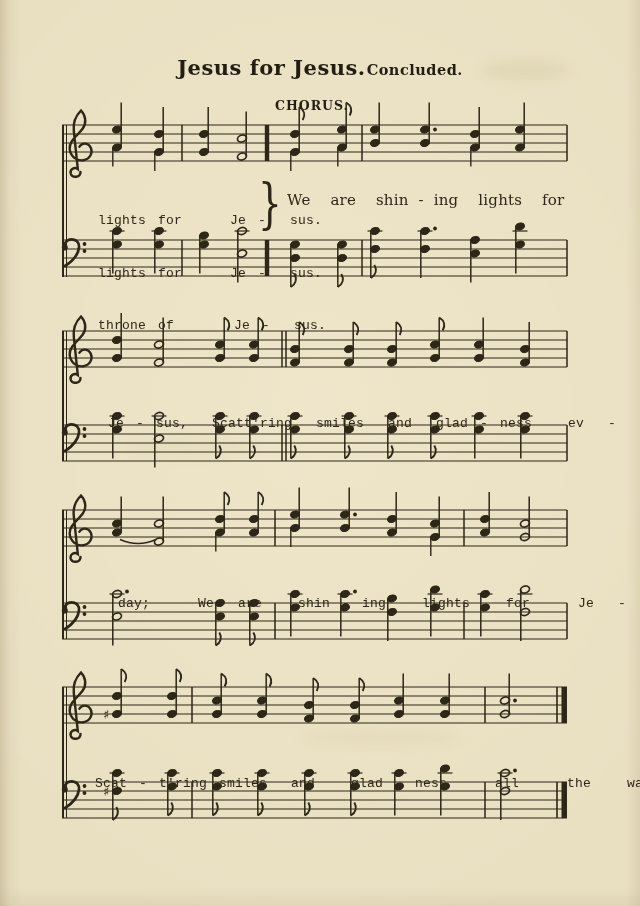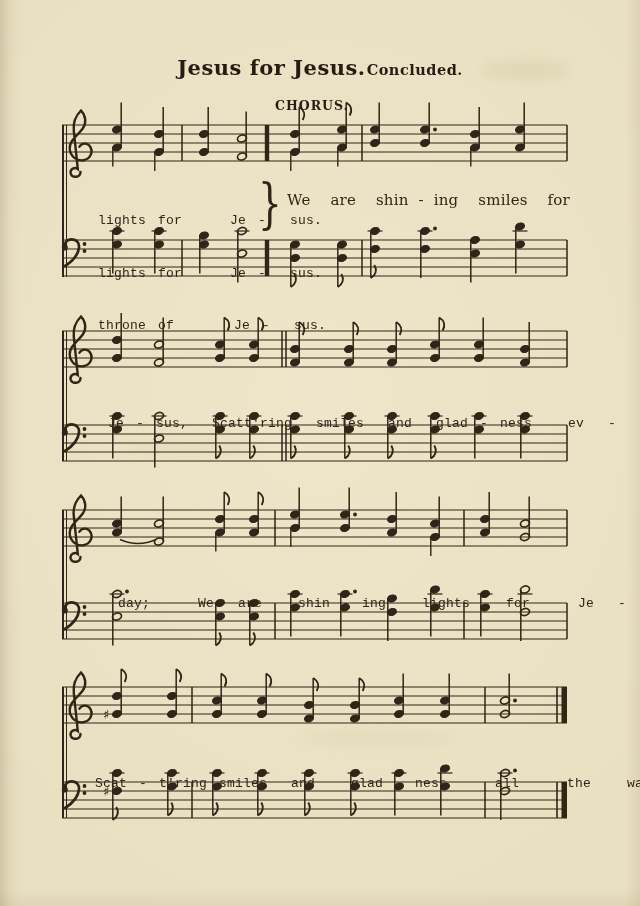--- a/index.html
+++ b/index.html
@@ -112,21 +112,21 @@
       <ellipse cx="466" cy="44.5" rx="4.6" ry="3.4" fill="#2e2617" stroke="#2e2617" stroke-width="1" transform="rotate(-18 466 44.5)"></ellipse>
       <ellipse cx="466" cy="62.5" rx="4.6" ry="3.4" fill="#2e2617" stroke="#2e2617" stroke-width="1" transform="rotate(-18 466 62.5)"></ellipse>
       <line x1="470.2" y1="62.5" x2="470.2" y2="17.5" stroke="#2e2617" stroke-width="1.5"></line>
     </svg>
   <div class="lyrics" style="left:98px;top:177px;">
     <span class="lyr-line">lights for    Je -  sus.</span>
     <span class="lyr-line">lights for    Je -  sus.</span>
     <span class="lyr-line">throne of     Je -  sus.</span>
   </div>
   <div class="brace" style="left:258px;top:176px;">}</div>
-  <div class="cont" style="left:287px;top:191px;">We  are  shin - ing  smiles  for</div>
+  <div class="cont" style="left:287px;top:191px;">We  are  shin - ing  lights  for</div>
   <svg class="staff" style="left:54px;top:200px;" width="525" height="122" viewBox="0 0 525 122">
       <line x1="8" y1="40" x2="513" y2="40" stroke="#2e2617" stroke-width="1.1"></line>
       <line x1="8" y1="49" x2="513" y2="49" stroke="#2e2617" stroke-width="1.1"></line>
       <line x1="8" y1="58" x2="513" y2="58" stroke="#2e2617" stroke-width="1.1"></line>
       <line x1="8" y1="67" x2="513" y2="67" stroke="#2e2617" stroke-width="1.1"></line>
       <line x1="8" y1="76" x2="513" y2="76" stroke="#2e2617" stroke-width="1.1"></line>
       <line x1="128" y1="40" x2="128" y2="76" stroke="#2e2617" stroke-width="1.5"></line>
       <rect x="210.8" y="40" width="4.4" height="36" fill="#2e2617"></rect>
       <line x1="308" y1="40" x2="308" y2="76" stroke="#2e2617" stroke-width="1.5"></line>
       <line x1="513" y1="40" x2="513" y2="76" stroke="#2e2617" stroke-width="1.5"></line>

